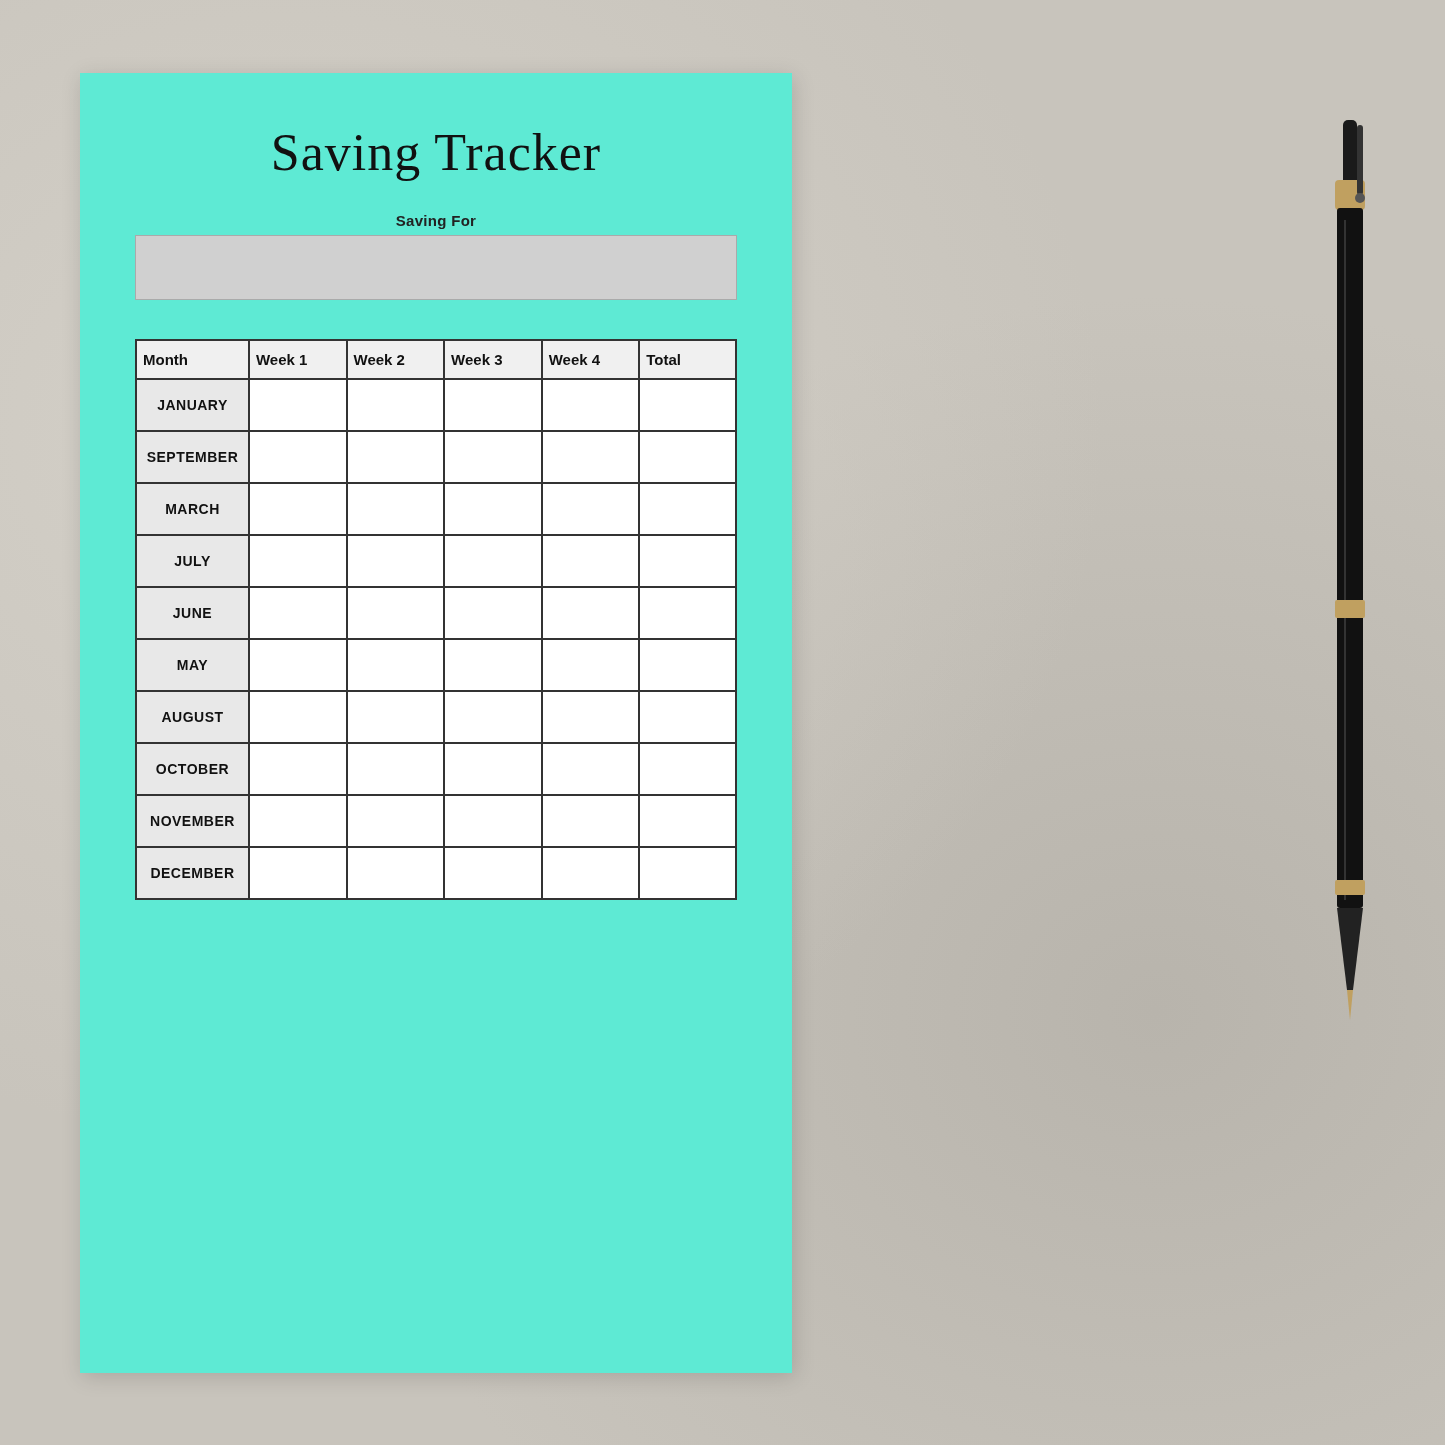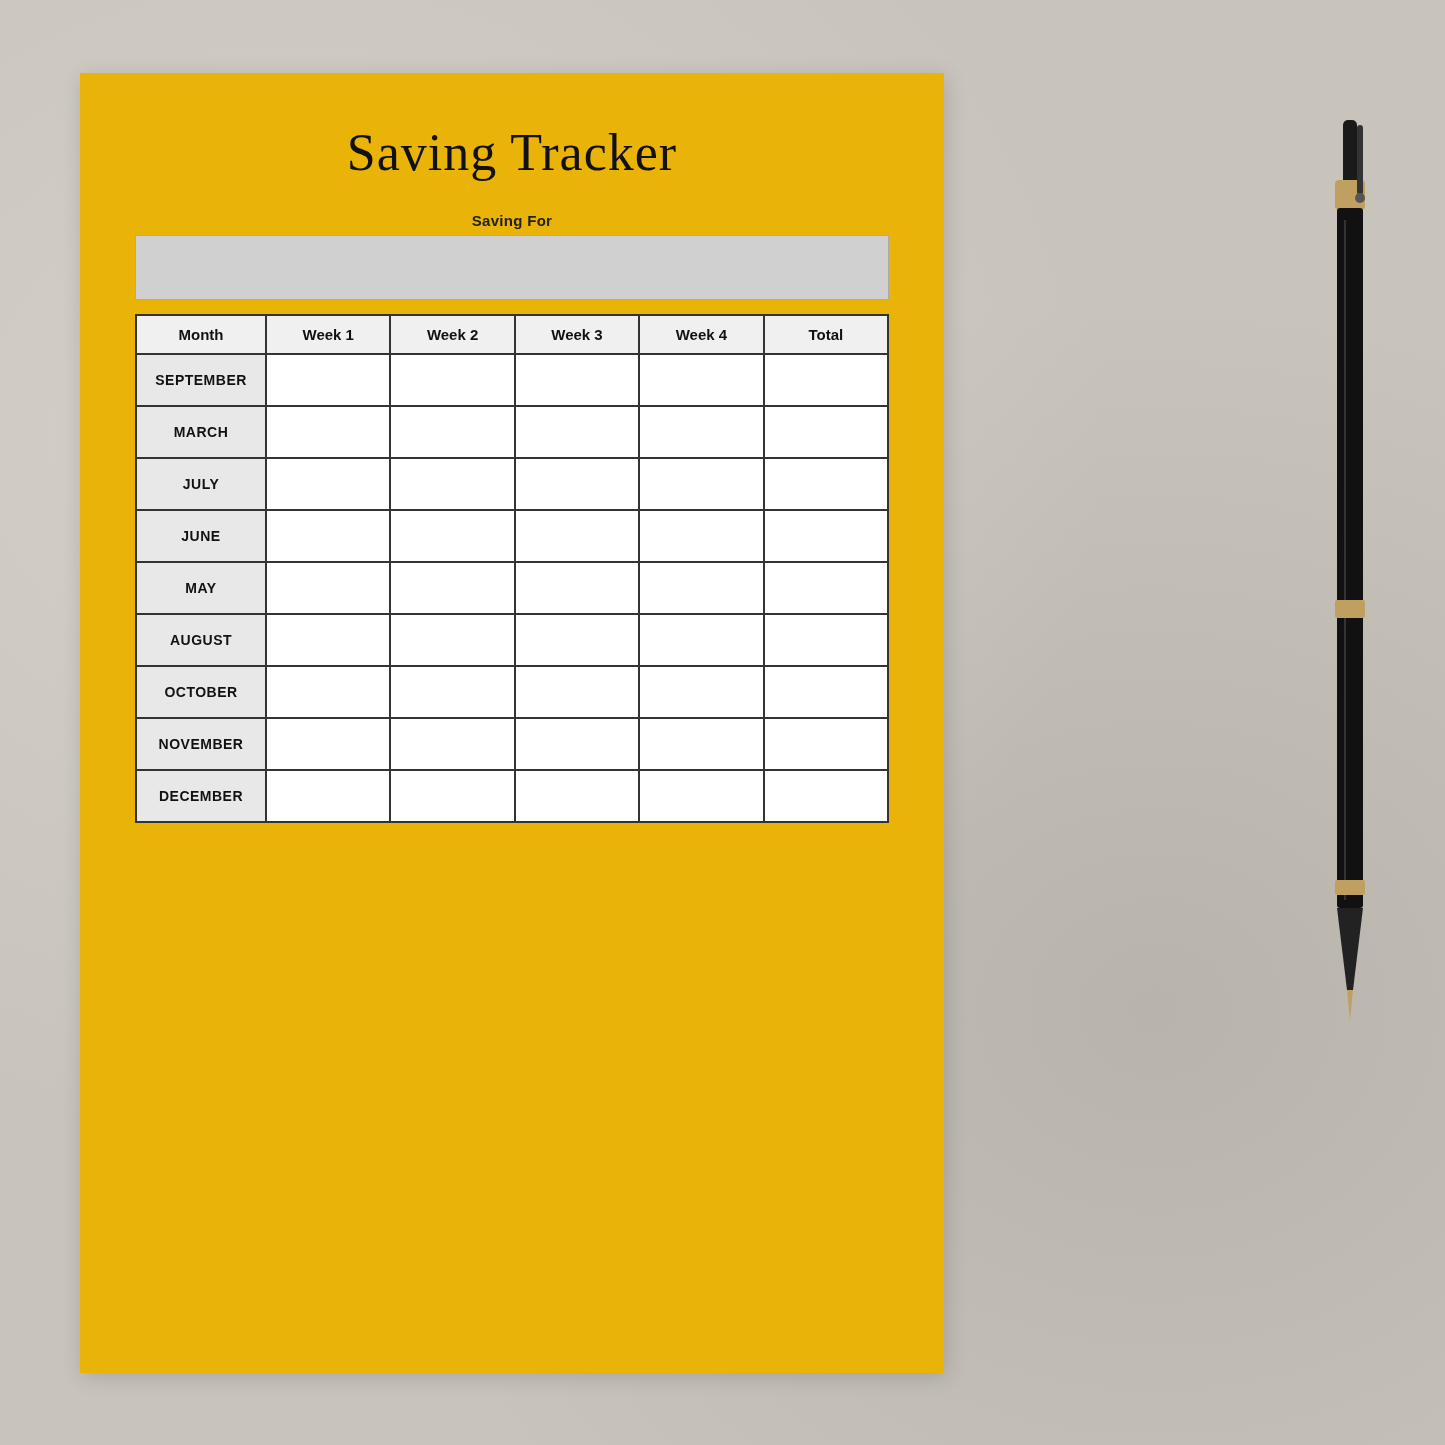--- a/index.html
+++ b/index.html
@@ -13,42 +13,42 @@
         radial-gradient(ellipse at 80% 70%, #b8b4ac 0%, transparent 50%);
       display: flex;
       align-items: center;
       justify-content: flex-start;
       padding: 60px 0 60px 80px;
       font-family: Arial, sans-serif;
       overflow: hidden;
     }
 
     .paper {
-      background: #eab308;
-      width: 864px;
+      background: #5eead4;
+      width: 712px;
       min-height: 1300px;
       padding: 50px 55px 60px 55px;
       box-shadow: 2px 4px 20px rgba(0,0,0,0.15);
       position: relative;
     }
 
     .title {
       text-align: center;
       font-family: 'Segoe Script', 'Brush Script MT', cursive;
       font-size: 52px;
       font-weight: normal;
       color: #111;
       margin-bottom: 30px;
       letter-spacing: 1px;
     }
 
     .top-fields {
       display: flex;
       gap: 28px;
-      margin-bottom: 14px;
+      margin-bottom: 39px;
     }
 
     .field-group {
       flex: 1;
       display: flex;
       flex-direction: column;
       align-items: center;
       gap: 6px;
     }
 
@@ -67,21 +67,21 @@
     }
 
     .tracker-table {
       width: 100%;
       border-collapse: collapse;
     }
 
     .tracker-table th {
       border: 2px solid #333;
       padding: 10px 6px;
-      text-align: center;
+      text-align: left;
       font-size: 15px;
       font-weight: bold;
       background: #f0f0f0;
       color: #111;
     }
 
     .tracker-table td {
       border: 2px solid #333;
       height: 52px;
       padding: 4px 6px;
@@ -137,20 +137,28 @@
       <tr>
         <th>Month</th>
         <th>Week 1</th>
         <th>Week 2</th>
         <th>Week 3</th>
         <th>Week 4</th>
         <th>Total</th>
       </tr>
     </thead>
     <tbody id="table-body">
+    <tr>
+          <td class="month-cell">JANUARY</td>
+          <td class="data-cell"></td>
+          <td class="data-cell"></td>
+          <td class="data-cell"></td>
+          <td class="data-cell"></td>
+          <td class="data-cell"></td>
+        </tr>
         <tr>
           <td class="month-cell">SEPTEMBER</td>
           <td class="data-cell"></td>
           <td class="data-cell"></td>
           <td class="data-cell"></td>
           <td class="data-cell"></td>
           <td class="data-cell"></td>
         </tr>
         <tr>
           <td class="month-cell">MARCH</td>

